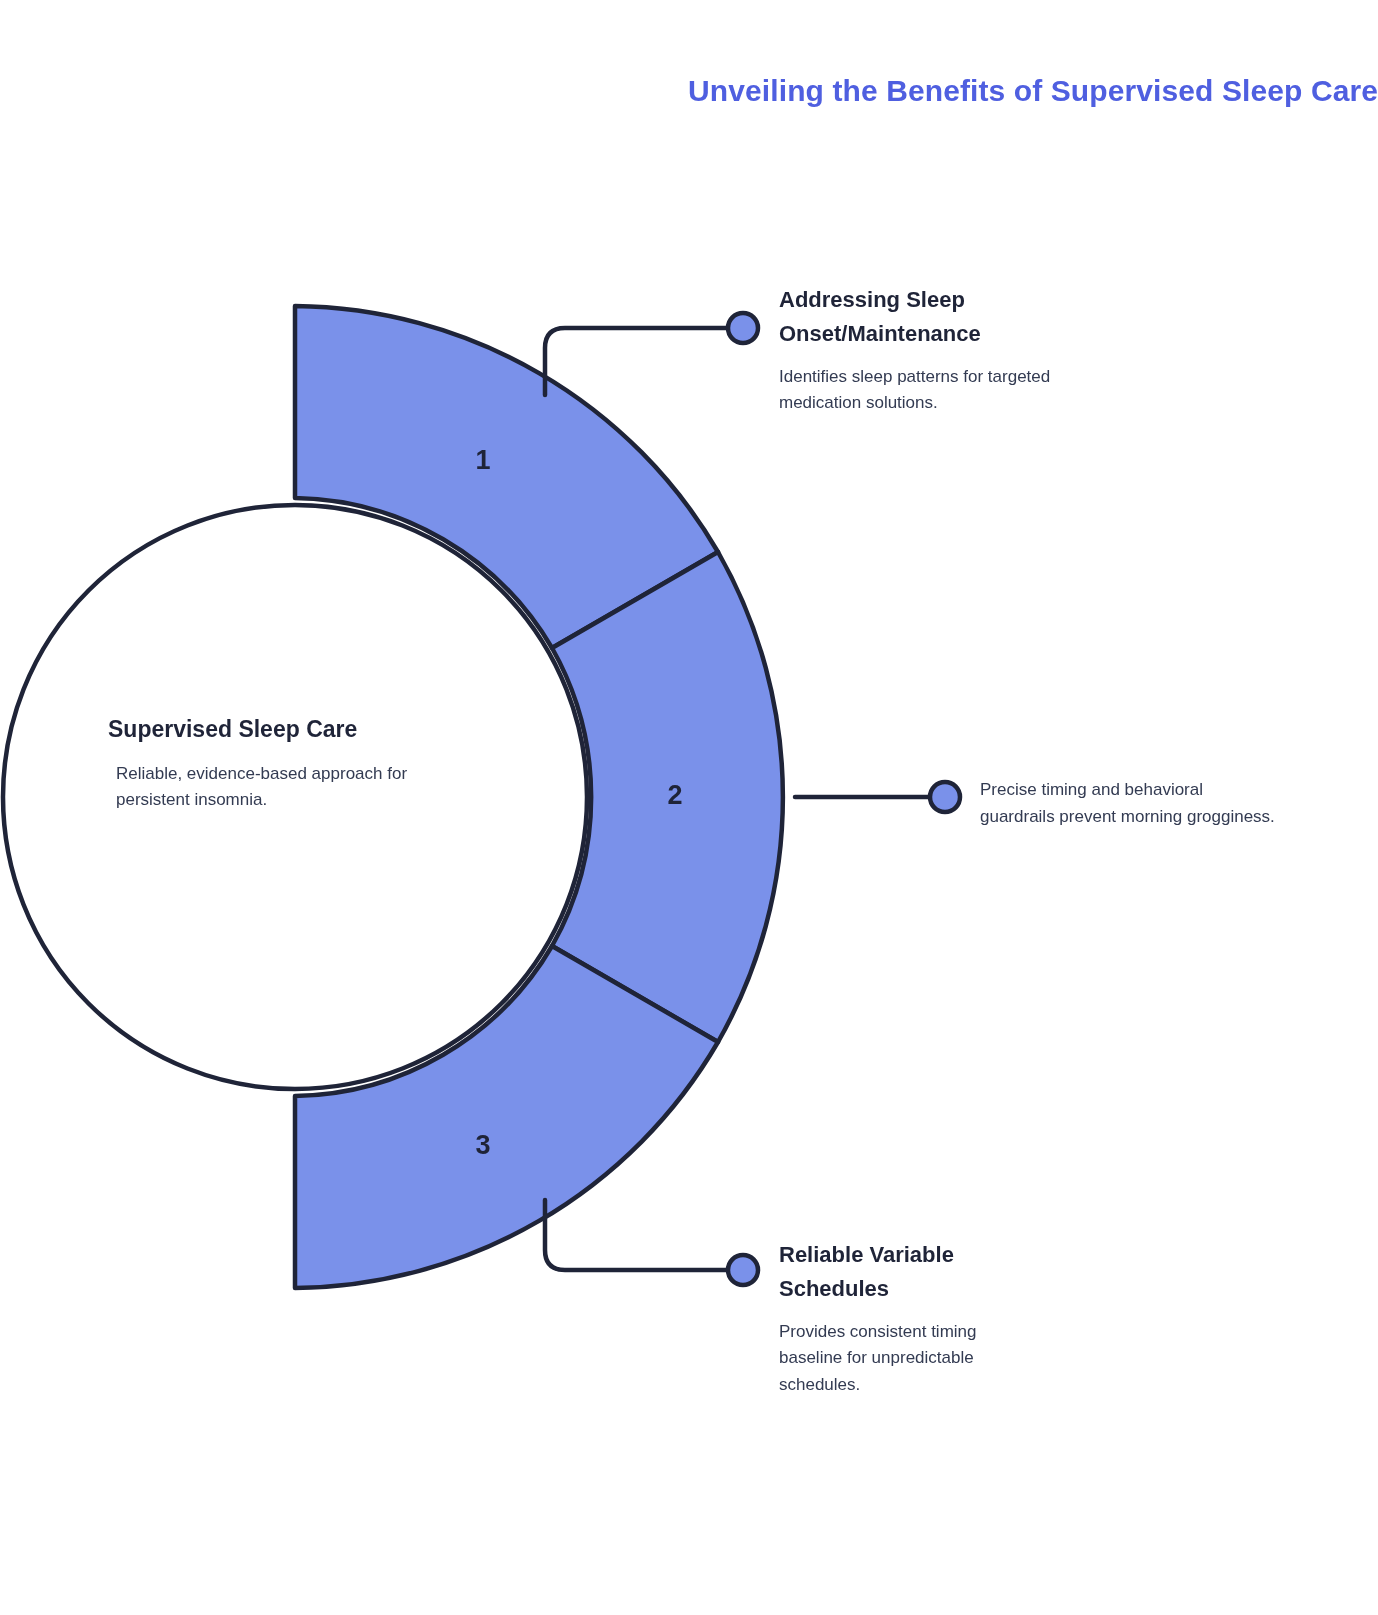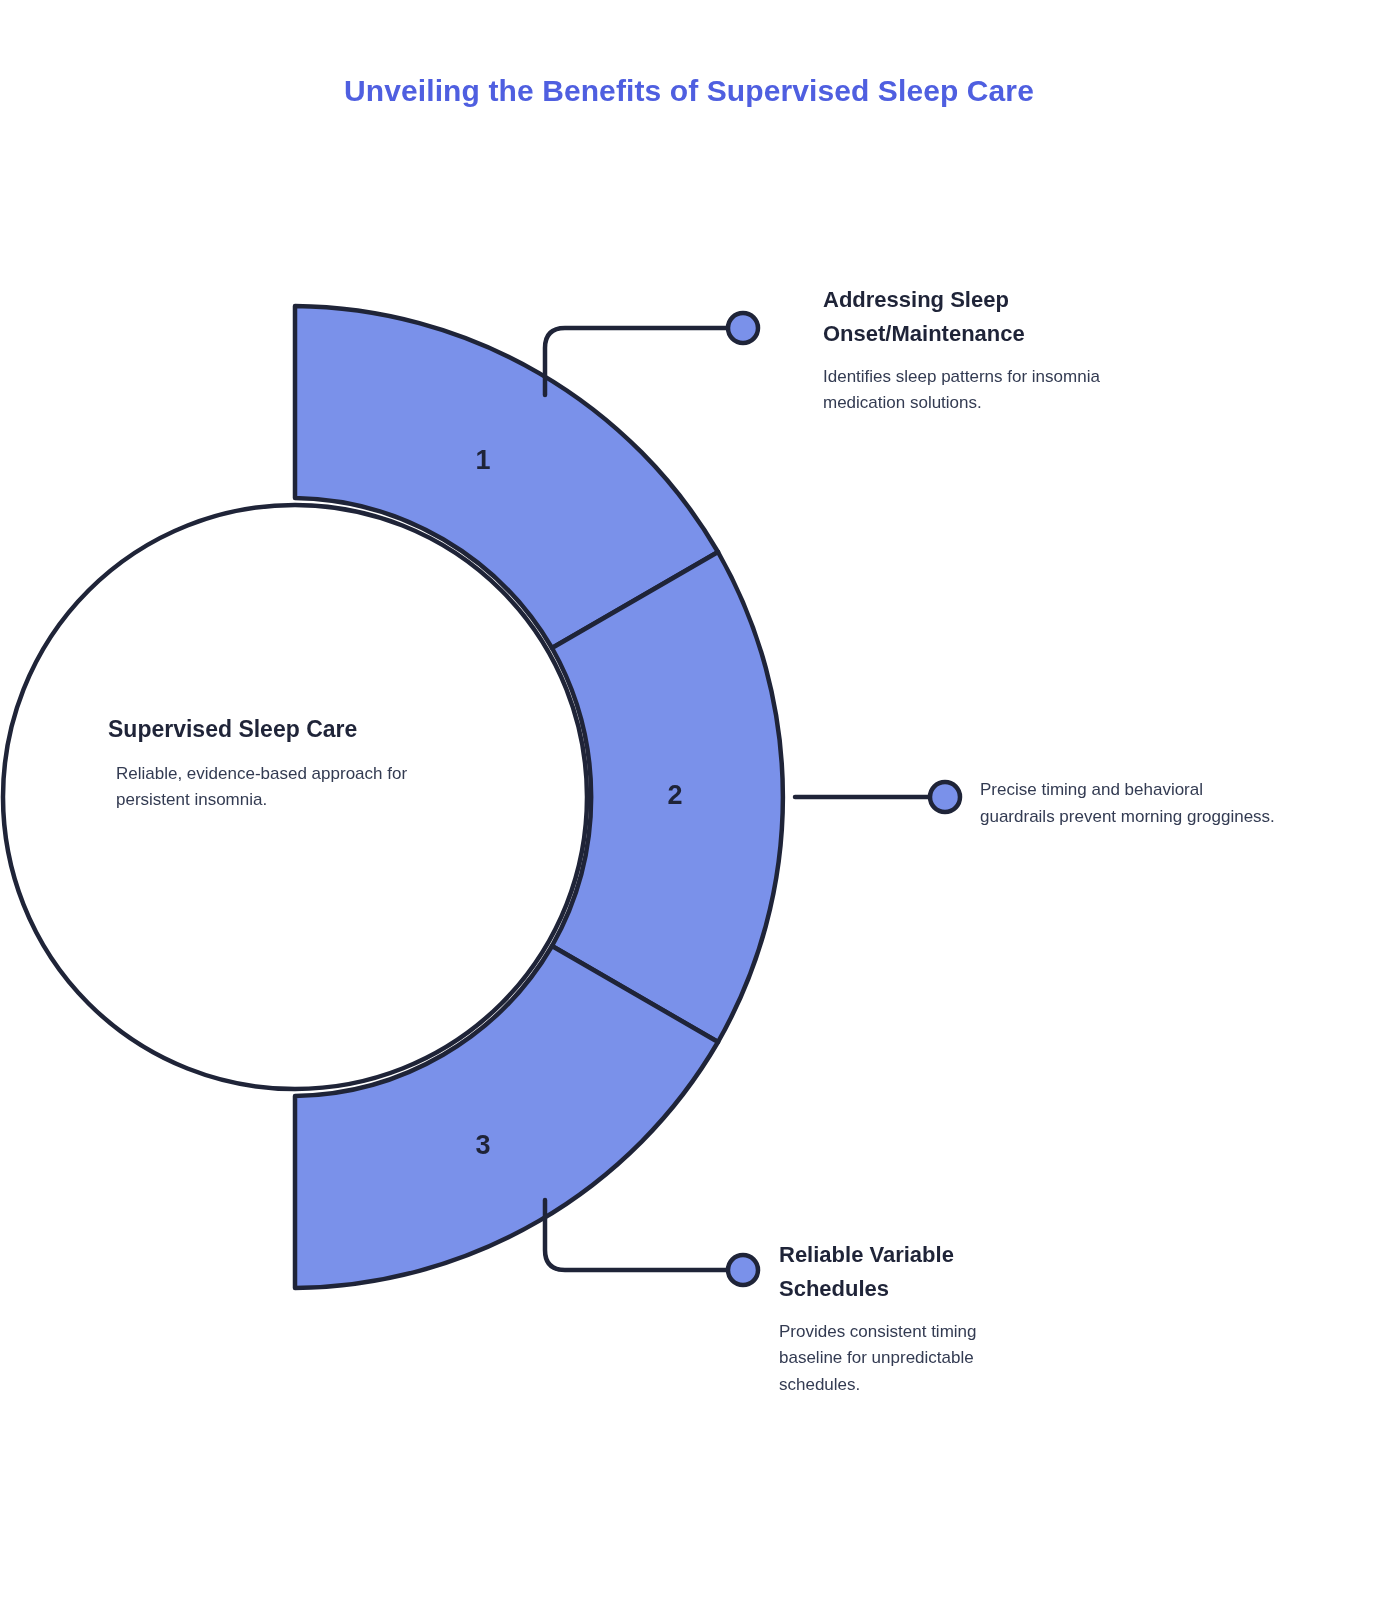--- a/index.html
+++ b/index.html
@@ -20,21 +20,21 @@
     position: absolute;
     inset: 0;
   }
 
   
   .page-title {
     position: absolute;
     top: 74px;
     left: 0;
     width: 1378px;
-    text-align: center;
+    text-align: right;
     font-size: 30px;
     font-weight: bold;
     letter-spacing: 0.1px;
     color: #4f5fe0;
     white-space: nowrap;
   }
 
   
   #diagram-svg {
     position: absolute;
@@ -76,21 +76,21 @@
     color: #1f2438;
     margin: 0;
   }
   .callout-desc {
     font-size: 17px;
     line-height: 1.56;
     color: #333b52;
     margin: 12px 0 0 0;
   }
 
-  #callout-1 { left: 823px; top: 283px; width: 282px; }
+  #callout-1 { left: 779px; top: 283px; width: 282px; }
   #callout-2 { left: 980px; top: 765px; width: 300px; }
   #callout-3 { left: 779px; top: 1238px; width: 262px; }
 
   
   .segment-number {
     position: absolute;
     font-size: 27px;
     font-weight: bold;
     color: #1f2438;
     text-align: center;
@@ -131,21 +131,21 @@
   <div class="segment-number" id="segment-number-2">2</div>
   <div class="segment-number" id="segment-number-3">3</div>
 
   <div class="hub-text">
     <p class="hub-title">Supervised Sleep Care</p>
     <p class="hub-desc">Reliable, evidence-based approach for persistent insomnia.</p>
   </div>
 
   <div class="callout" id="callout-1">
     <p class="callout-title">Addressing Sleep Onset/Maintenance</p>
-    <p class="callout-desc">Identifies sleep patterns for insomnia medication solutions.</p>
+    <p class="callout-desc">Identifies sleep patterns for targeted medication solutions.</p>
   </div>
 
   <div class="callout" id="callout-2">
     <p class="callout-desc">Precise timing and behavioral guardrails prevent morning grogginess.</p>
   </div>
 
   <div class="callout" id="callout-3">
     <p class="callout-title">Reliable Variable Schedules</p>
     <p class="callout-desc">Provides consistent timing baseline for unpredictable schedules.</p>
   </div>

